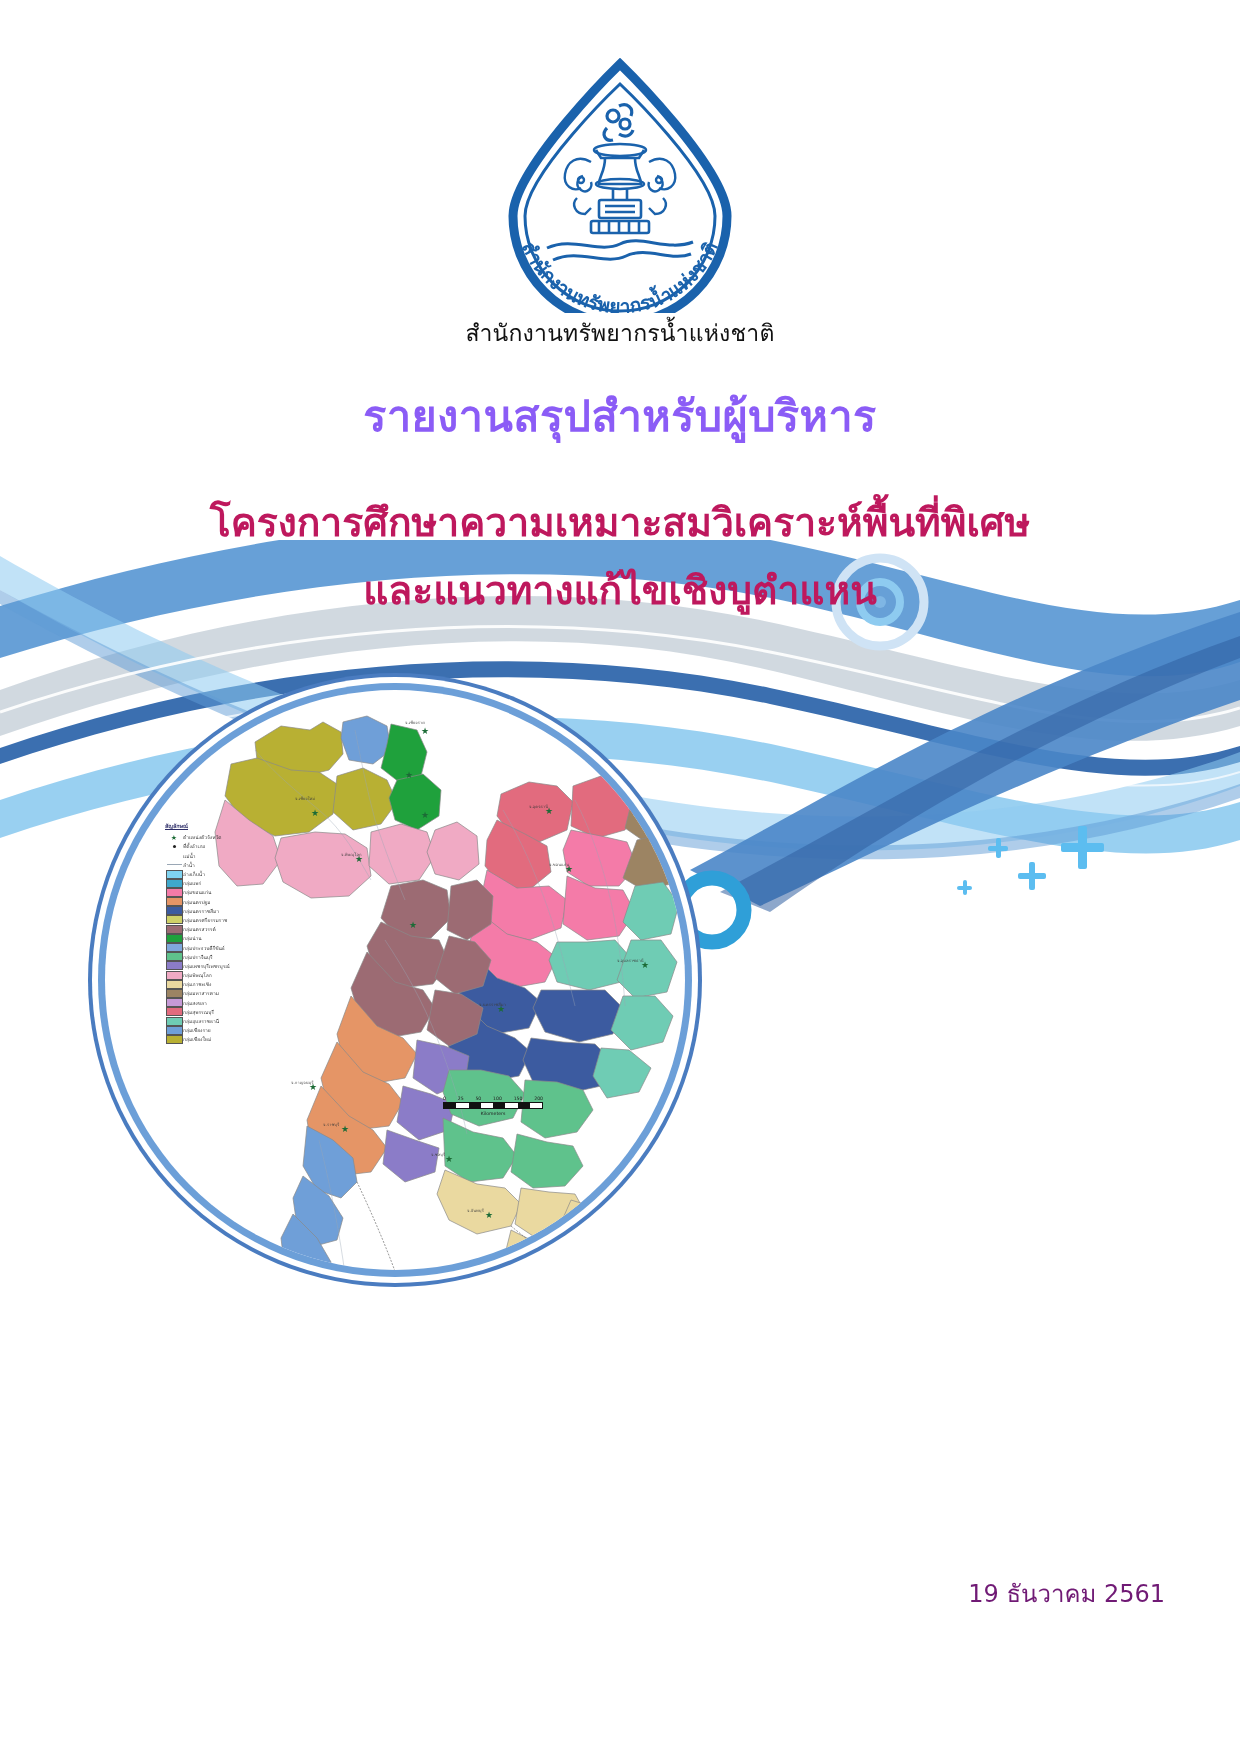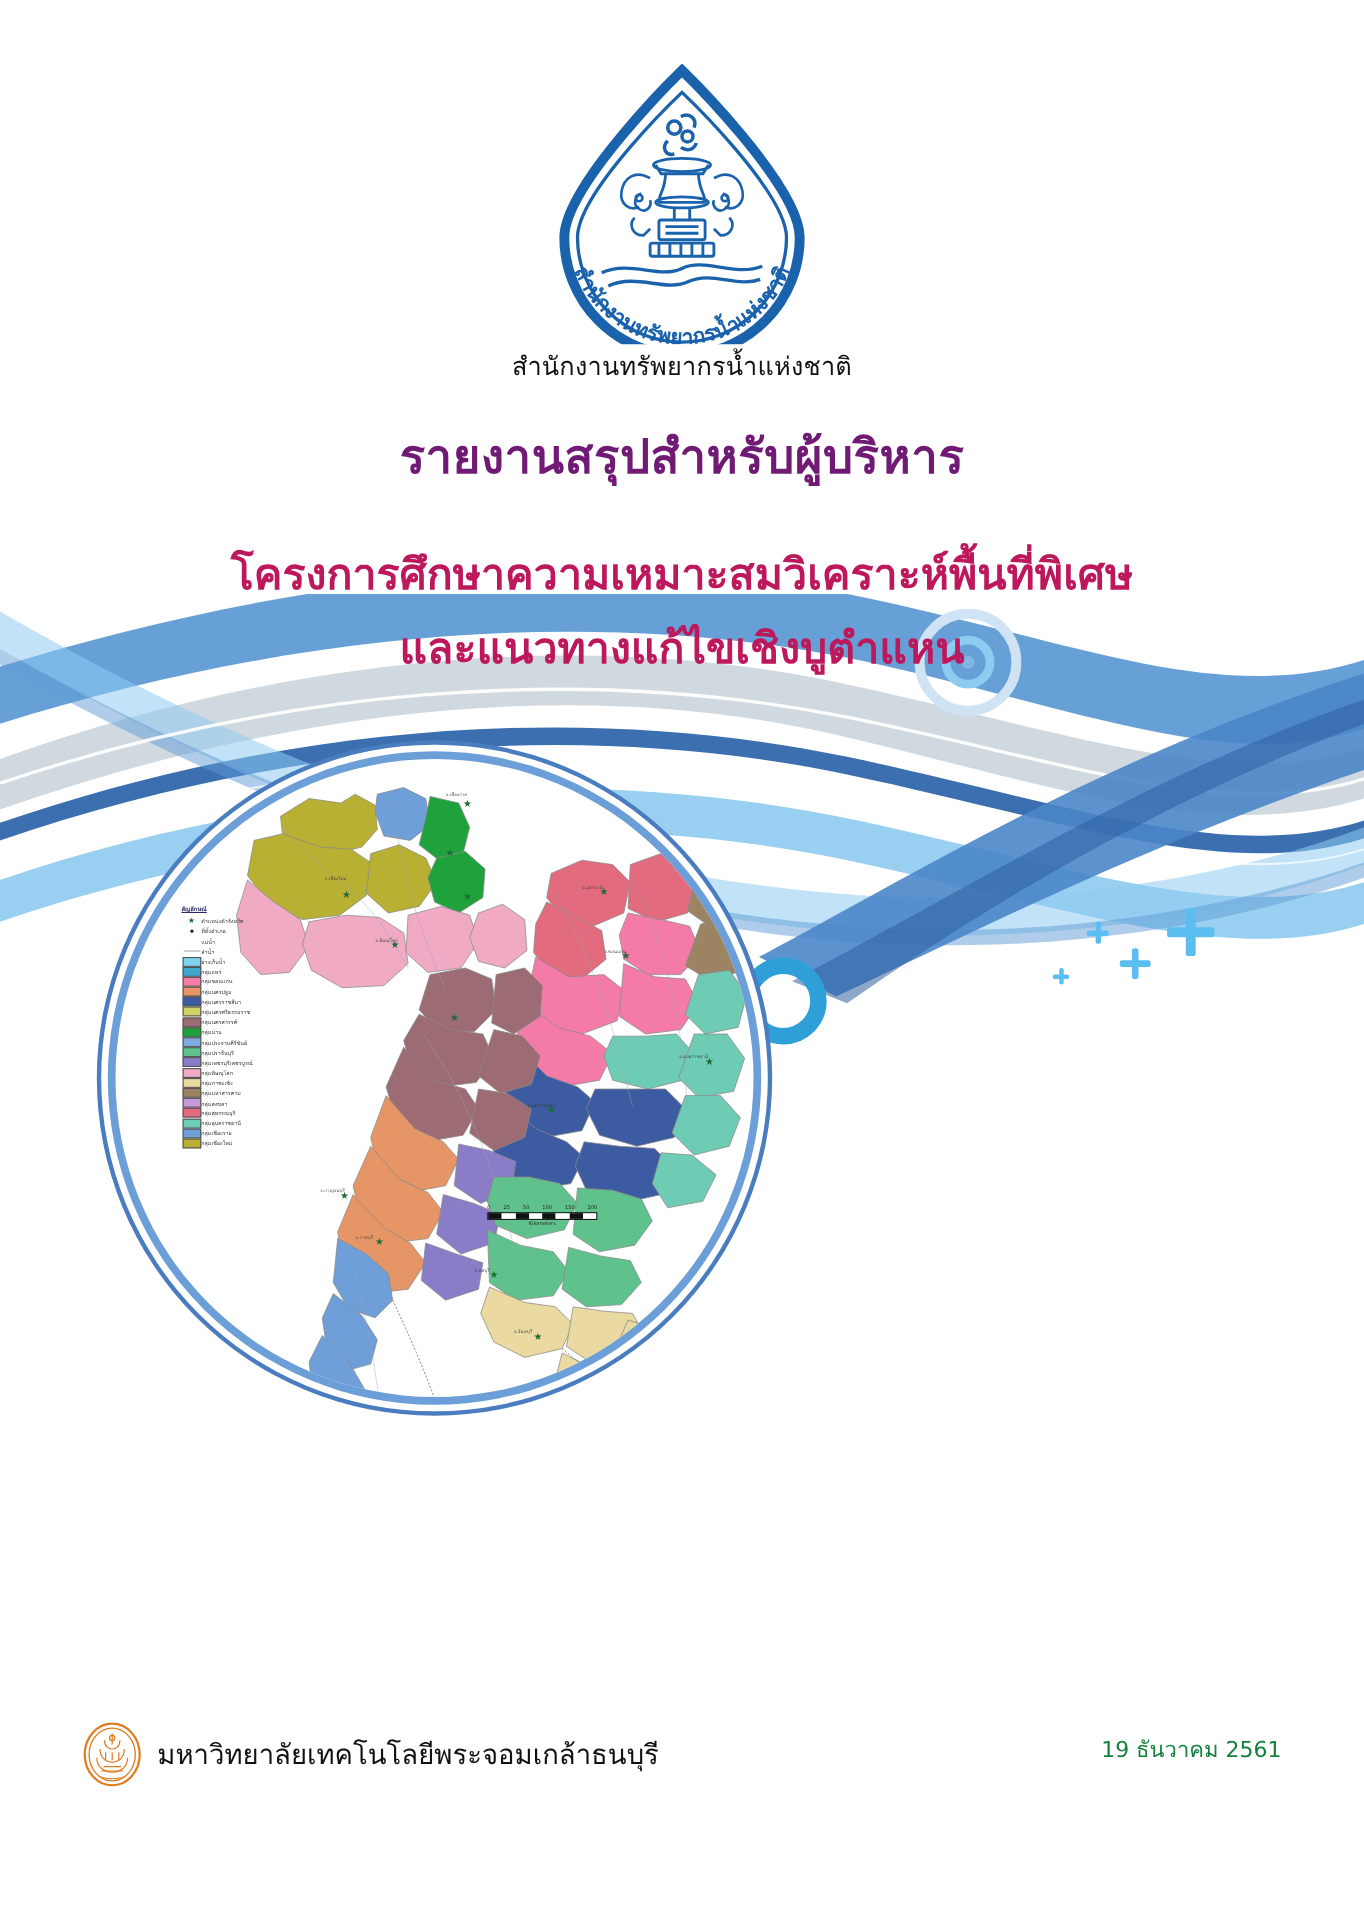--- a/index.html
+++ b/index.html
@@ -18,21 +18,21 @@
   .logo-wrap{position:absolute;left:0;right:0;top:58px;display:flex;flex-direction:column;align-items:center;z-index:5;}
   .logo-svg{width:250px;height:255px;display:block;}
   .org-name{
     font-size:23px;color:#111;margin-top:2px;letter-spacing:.2px;
     font-family:"DejaVu Sans","Liberation Sans",sans-serif;
   }
 
   
   .titles{position:absolute;left:0;right:0;top:390px;text-align:center;z-index:6;}
   .main-title{
-    font-size:43px;font-weight:bold;color:#701a75;letter-spacing:.5px;
+    font-size:43px;font-weight:bold;color:#8b5cf6;letter-spacing:.5px;
     font-family:"DejaVu Sans","Liberation Sans",sans-serif;line-height:1.25;
   }
   .sub-title{
     font-size:39px;font-weight:bold;color:#be185d;margin-top:48px;line-height:1.6;
     font-family:"DejaVu Sans","Liberation Sans",sans-serif;
   }
   .sub-title .l2{display:block;margin-top:6px;}
 
   
   .map-circle{
@@ -66,21 +66,21 @@
   .scale-unit{font-size:4.6px;color:#222;margin-top:1.5px;font-family:"DejaVu Sans",sans-serif;}
 
   
   .footer{position:absolute;left:0;right:0;bottom:128px;height:60px;z-index:8;}
   .footer-left{position:absolute;left:75px;top:0;display:flex;align-items:center;gap:14px;}
   .seal{width:54px;height:58px;display:block;}
   .footer-uni{
     font-size:25px;color:#111;font-family:"DejaVu Sans","Liberation Sans",sans-serif;
   }
   .footer-date{
-    position:absolute;right:75px;top:8px;font-size:20px;color:#15803d;
+    position:absolute;right:75px;top:8px;font-size:24px;color:#701a75;
     font-family:"DejaVu Sans","Liberation Sans",sans-serif;
   }
 </style>
 </head>
 <body>
 
 <div class="page">
 
   <div class="swoosh-layer">
     <svg width="1240" height="560" viewBox="0 0 1240 560" xmlns="http://www.w3.org/2000/svg">
@@ -475,33 +475,16 @@
             <i style="background:#fff"></i>
           <i style="background:#111"></i>
             <i style="background:#fff"></i>
         </div>
         <div class="scale-unit">Kilometers</div>
       </div>
     </div>
   </div>
 
   <div class="footer">
-    <div class="footer-left">
-      <svg class="seal" viewBox="0 0 54 58" xmlns="http://www.w3.org/2000/svg">
-        <ellipse cx="27" cy="29" rx="25" ry="28" fill="none" stroke="#e07b1e" stroke-width="2"></ellipse>
-        <ellipse cx="27" cy="29" rx="21" ry="24" fill="none" stroke="#e07b1e" stroke-width="1.2"></ellipse>
-        <g stroke="#e07b1e" stroke-width="1.1" fill="none">
-          <path d="M27,10 L27,20"></path>
-          <path d="M20,16 C20,22 24,24 27,24 C30,24 34,22 34,16"></path>
-          <path d="M16,24 C16,32 21,36 27,36 C33,36 38,32 38,24"></path>
-          <path d="M13,32 C13,40 19,45 27,45 C35,45 41,40 41,32"></path>
-          <path d="M19,40 h16 M17,44 h20"></path>
-          <circle cx="27" cy="14" r="2.4"></circle>
-          <path d="M21,27 v7 M27,27 v7 M33,27 v7"></path>
-        </g>
-        <path d="M14,48 C18,52 36,52 40,48" fill="none" stroke="#e07b1e" stroke-width="1"></path>
-      </svg>
-      <div class="footer-uni">มหาวิทยาลัยเทคโนโลยีพระจอมเกล้าธนบุรี</div>
-    </div>
     <div class="footer-date">19 ธันวาคม 2561</div>
   </div>
 
 </div>
 
 </body></html>

